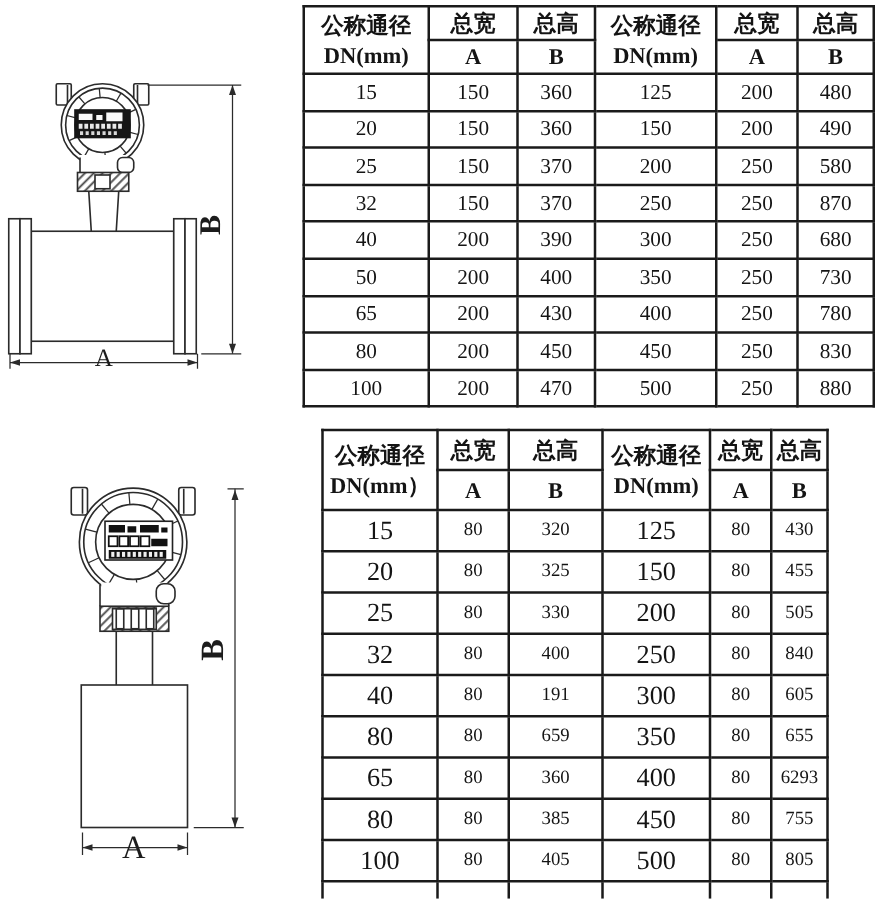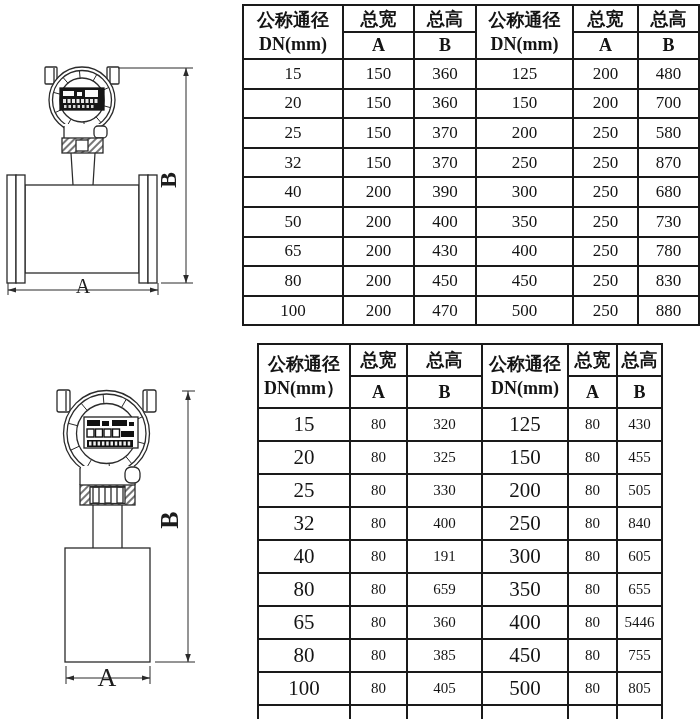--- a/index.html
+++ b/index.html
@@ -240,21 +240,21 @@
           <td class="dn">125</td>
           <td>200</td>
           <td>480</td>
         </tr>
         <tr>
           <td class="dn">20</td>
           <td>150</td>
           <td>360</td>
           <td class="dn">150</td>
           <td>200</td>
-          <td>700</td>
+          <td>490</td>
         </tr>
         <tr>
           <td class="dn">25</td>
           <td>150</td>
           <td>370</td>
           <td class="dn">200</td>
           <td>250</td>
           <td>580</td>
         </tr>
         <tr>
@@ -384,21 +384,21 @@
           <td class="dn">350</td>
           <td>80</td>
           <td>655</td>
         </tr>
         <tr>
           <td class="dn">65</td>
           <td>80</td>
           <td>360</td>
           <td class="dn">400</td>
           <td>80</td>
-          <td>5446</td>
+          <td>6293</td>
         </tr>
         <tr>
           <td class="dn">80</td>
           <td>80</td>
           <td>385</td>
           <td class="dn">450</td>
           <td>80</td>
           <td>755</td>
         </tr>
         <tr>

